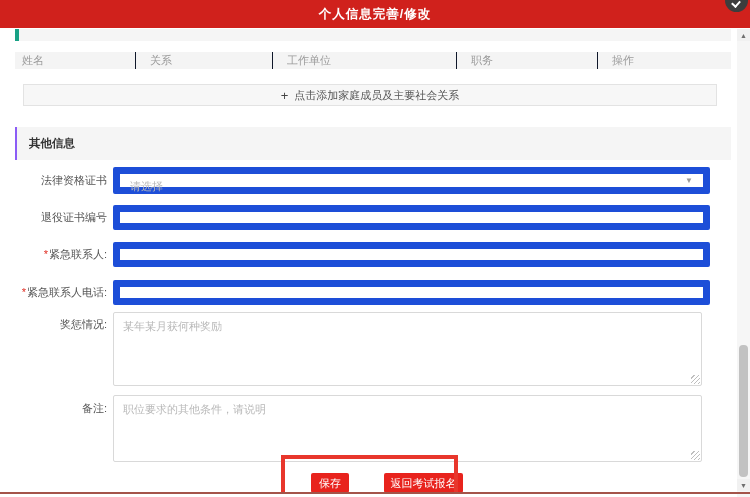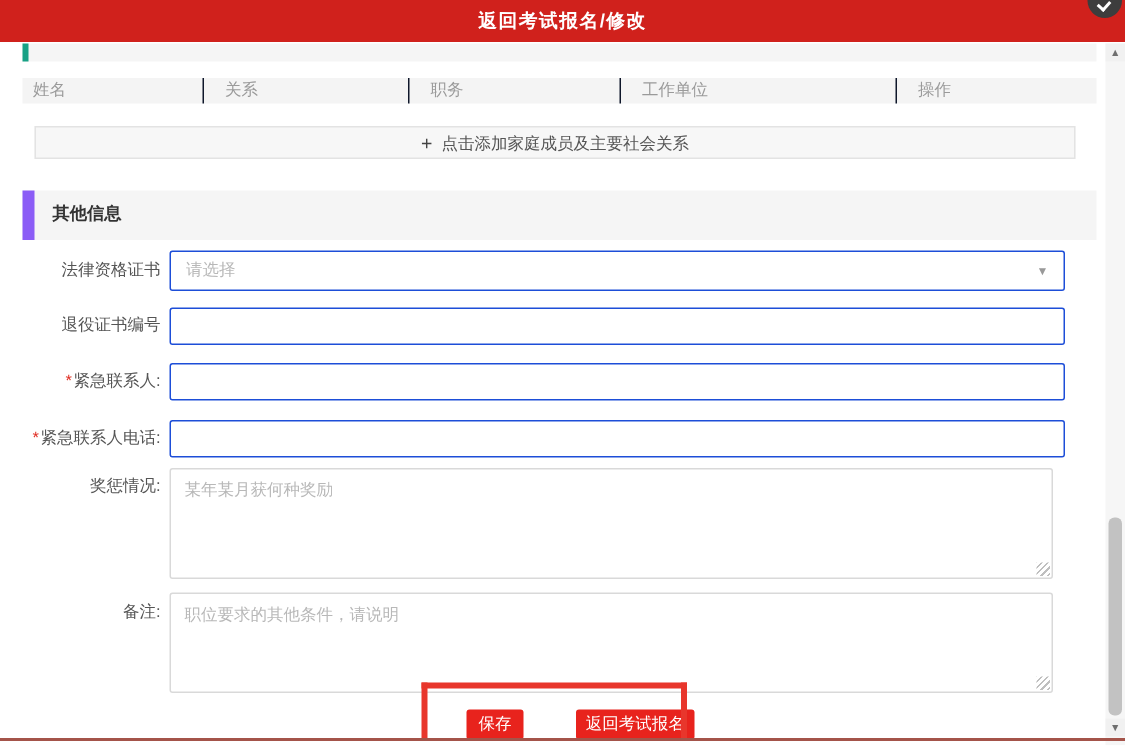--- a/index.html
+++ b/index.html
@@ -29,28 +29,28 @@
   .th.c1{width:121px;} .th.c2{width:137px;} .th.c3{width:184px;} .th.c4{width:141px;} .th.c5{width:133px;}
 
   
   .add-row { position:absolute; left:23px; top:84px; width:694px; height:22px;
     background:#f7f7f7; border:1px solid #e3e3e3; display:flex; align-items:center; justify-content:center;
     font-size:11px; color:#555; cursor:pointer; }
   .add-row .plus { font-size:13px; color:#444; margin-right:6px; font-weight:400; }
 
   
   .sec-head { position:absolute; left:15px; top:127px; width:716px; height:33px;
-    background:#f5f5f5; border-left:8px solid #8b5cf6; line-height:33px;
+    background:#f5f5f5; border-left:2px solid #8b5cf6; line-height:33px;
     font-size:11.5px; font-weight:600; color:#333; padding-left:12px; }
 
   
   .flabel { position:absolute; left:0; width:107px; text-align:right; font-size:11px; color:#555; }
   .flabel .req { color:#e02b20; margin-right:1px; }
   .ctl { position:absolute; left:113px; width:597px; background:#fff;
-    border:1px solid #1d4ed8; border-radius:2px; font-size:11px; color:#333; }
+    border:7px solid #1d4ed8; border-radius:2px; font-size:11px; color:#333; }
   input.ctl { height:25px; padding:0 9px; outline:none; }
   input.ctl::placeholder { color:#b8b8b8; }
   .select { height:27px; line-height:25px; padding-left:10px; color:#b8b8b8; cursor:pointer; }
   .select .caret { position:absolute; right:10px; top:0; height:100%; display:flex; align-items:center;
     font-size:8px; color:#999; }
   .ta-wrap { position:absolute; left:113px; width:589px; }
   textarea.ta { width:100%; height:100%; border:1px solid #d9d9d9; border-radius:2px;
     background:#fff; resize:none; outline:none; font-family:"Liberation Sans","DejaVu Sans",sans-serif;
     font-size:11px; color:#333; padding:6px 9px; }
   textarea.ta::placeholder { color:#b8b8b8; }
@@ -76,33 +76,33 @@
   .sb-up { top:29px; } .sb-down { top:479px; }
   .sb-thumb { position:absolute; left:739px; top:345px; width:9px; height:132px;
     background:#c2c2c2; border-radius:4px; cursor:grab; }
 </style>
 </head>
 <body>
 
 <div class="stage">
 
   <div class="titlebar">
-    <div class="title">返回考试报名/修改</div>
+    <div class="title">个人信息完善/修改</div>
   </div>
   <div class="fab">
       <span></span>
     </div>
 
   <div class="stub"></div>
 
   <div class="thead">
     <div class="th c1">姓名</div>
     <div class="th c2">关系</div>
+    <div class="th c3">工作单位</div>
     <div class="th c4">职务</div>
-    <div class="th c3">工作单位</div>
     <div class="th c5">操作</div>
   </div>
 
   <div class="add-row">
     <span class="plus">+</span>
     <span>点击添加家庭成员及主要社会关系</span>
   </div>
 
   <div class="sec-head">
     <span>其他信息</span>

